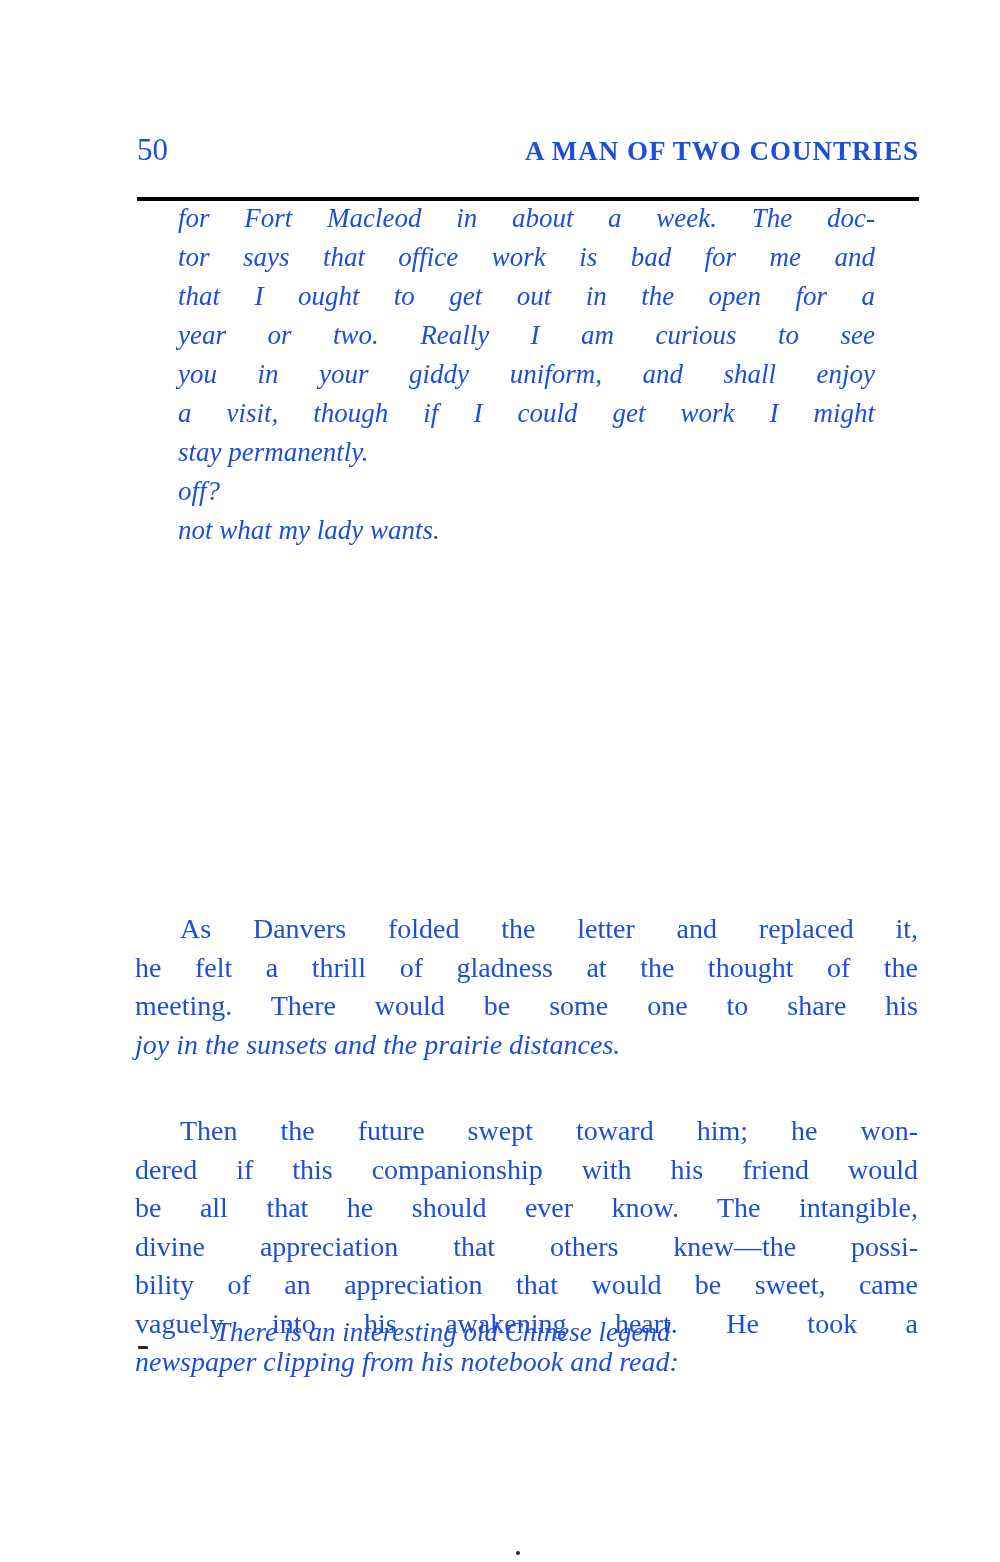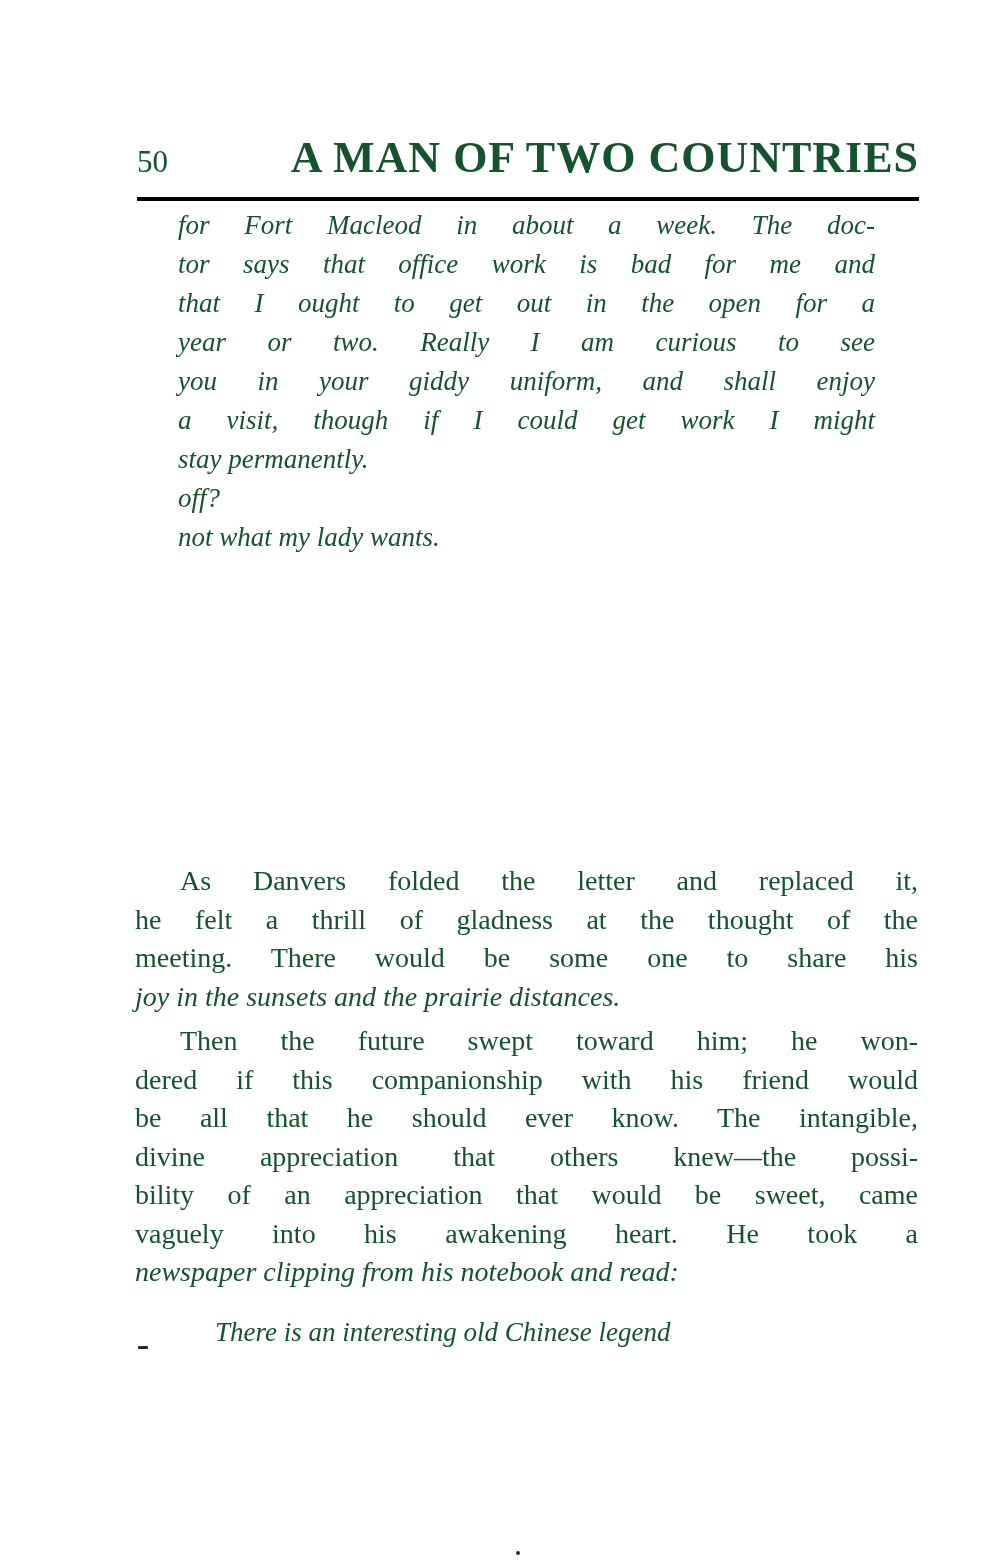--- a/index.html
+++ b/index.html
@@ -1,56 +1,56 @@
 <!DOCTYPE html>
 <html><head>
 <meta charset="utf-8">
 <style>
   html, body { margin: 0; padding: 0; background: #ffffff; }
   .page {
     position: relative;
     width: 1000px;
     height: 1562px;
     background: #ffffff;
-    color: #14532d;
+    color: #1d4ed8;
     font-family: "Liberation Serif", serif;
     overflow: hidden;
   }
   .running-head {
     position: absolute;
     left: 137px;
     top: 132px;
     width: 782px;
     display: flex;
     justify-content: space-between;
     align-items: baseline;
   }
   .folio {
     font-size: 31px;
     font-weight: normal;
   }
   .head-title {
-    font-size: 44px;
+    font-size: 27px;
     font-weight: bold;
     letter-spacing: 1px;
     white-space: nowrap;
   }
   .rule {
     position: absolute;
     left: 137px;
     top: 197px;
     width: 782px;
     height: 4px;
     background: #000000;
   }
   
   .letter {
     position: absolute;
     left: 178px;
-    top: 206px;
+    top: 199px;
     width: 697px;
     font-style: italic;
     font-size: 27px;
     line-height: 39px;
   }
   
   .jlines {
     white-space: pre-line;
     text-align: justify;
     text-align-last: justify;
@@ -60,21 +60,21 @@
   
   .bodytext {
     position: absolute;
     left: 135px;
     top: 862px;
     width: 783px;
     font-style: normal;
     font-size: 28px;
     line-height: 38.5px;
   }
-  .bodytext .para.indent .jlines { text-indent: 45px; }
+  .bodytext .para.indent .jlines { text-indent: 45px; margin-top: 48px; }
   .bodytext .para + .para { margin-top: 6px; }
   .quote {
     position: absolute;
     left: 178px;
     top: 1313px;
     width: 697px;
     font-style: italic;
     font-size: 27px;
     line-height: 39px;
     text-indent: 37px;

